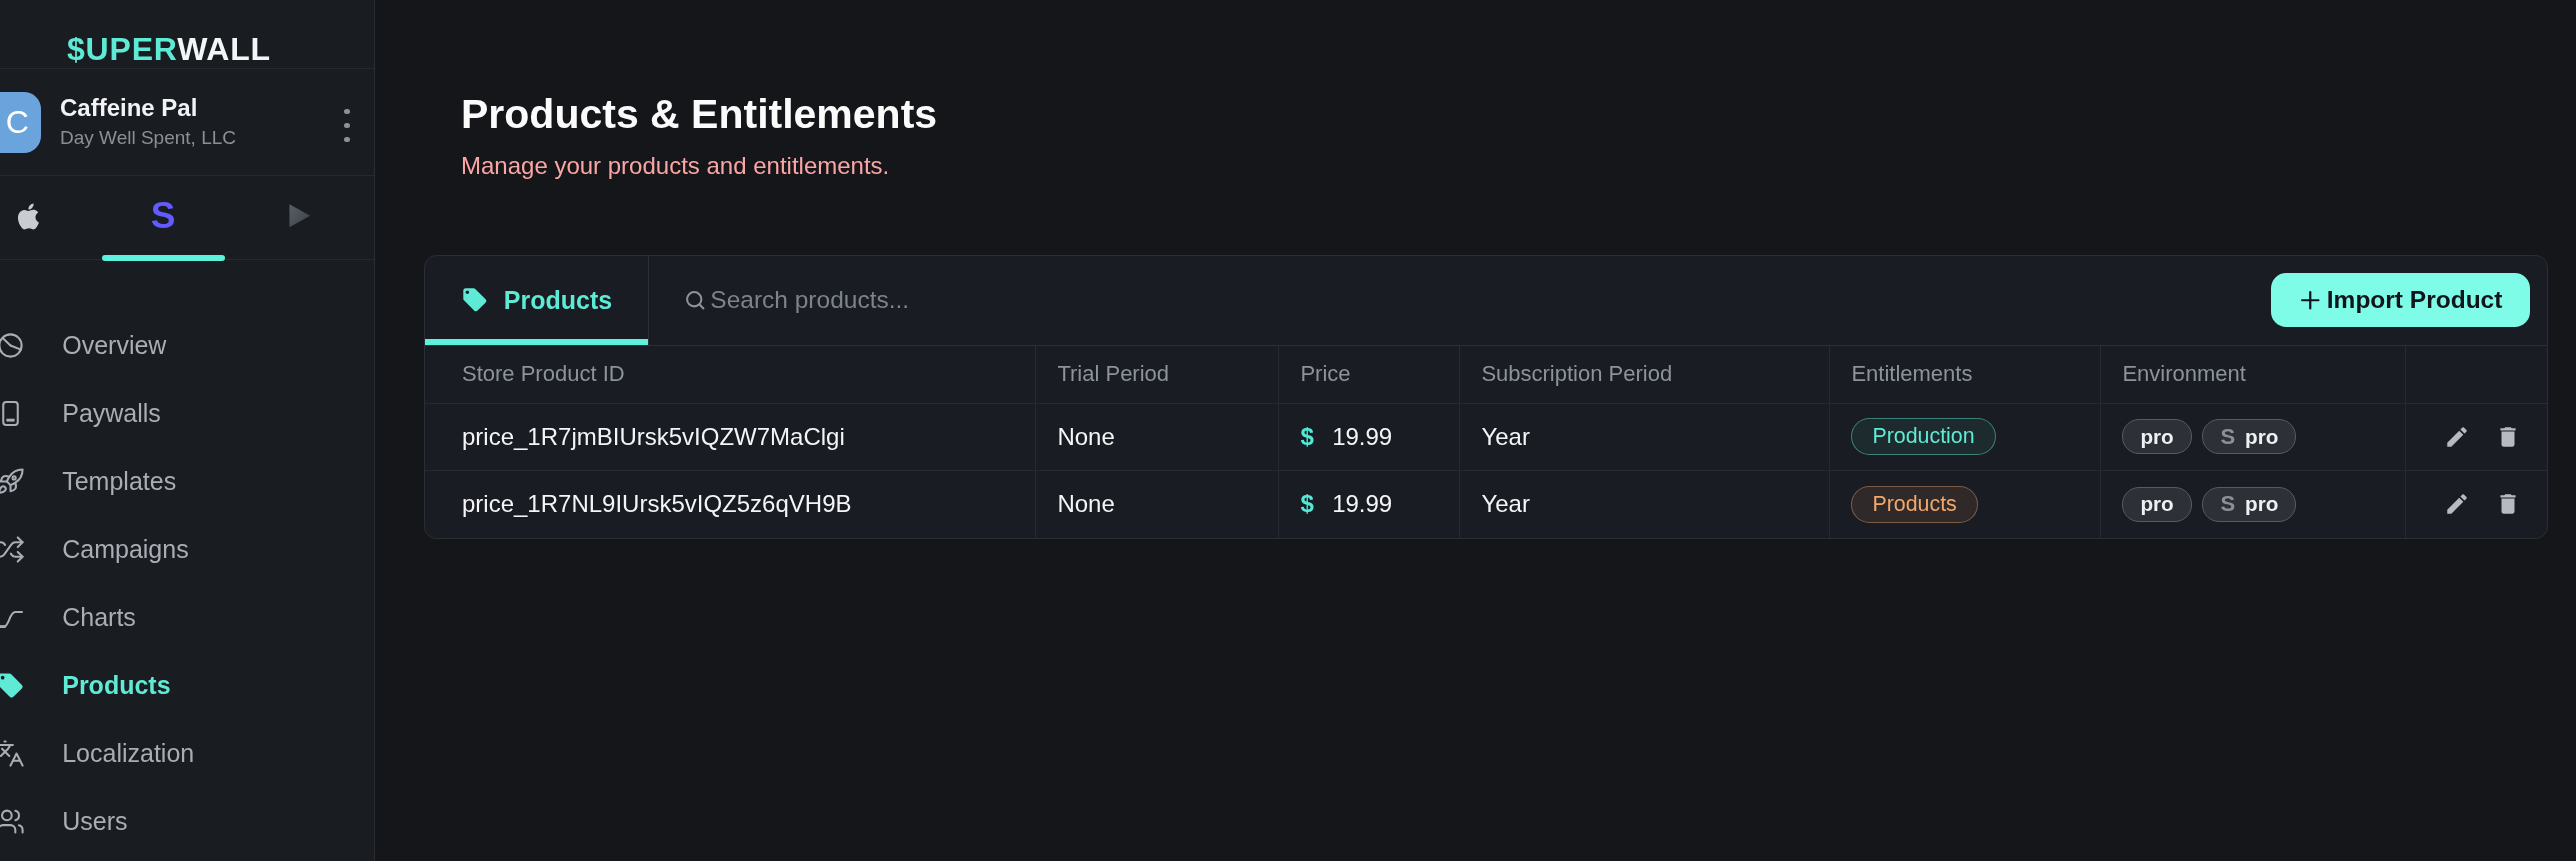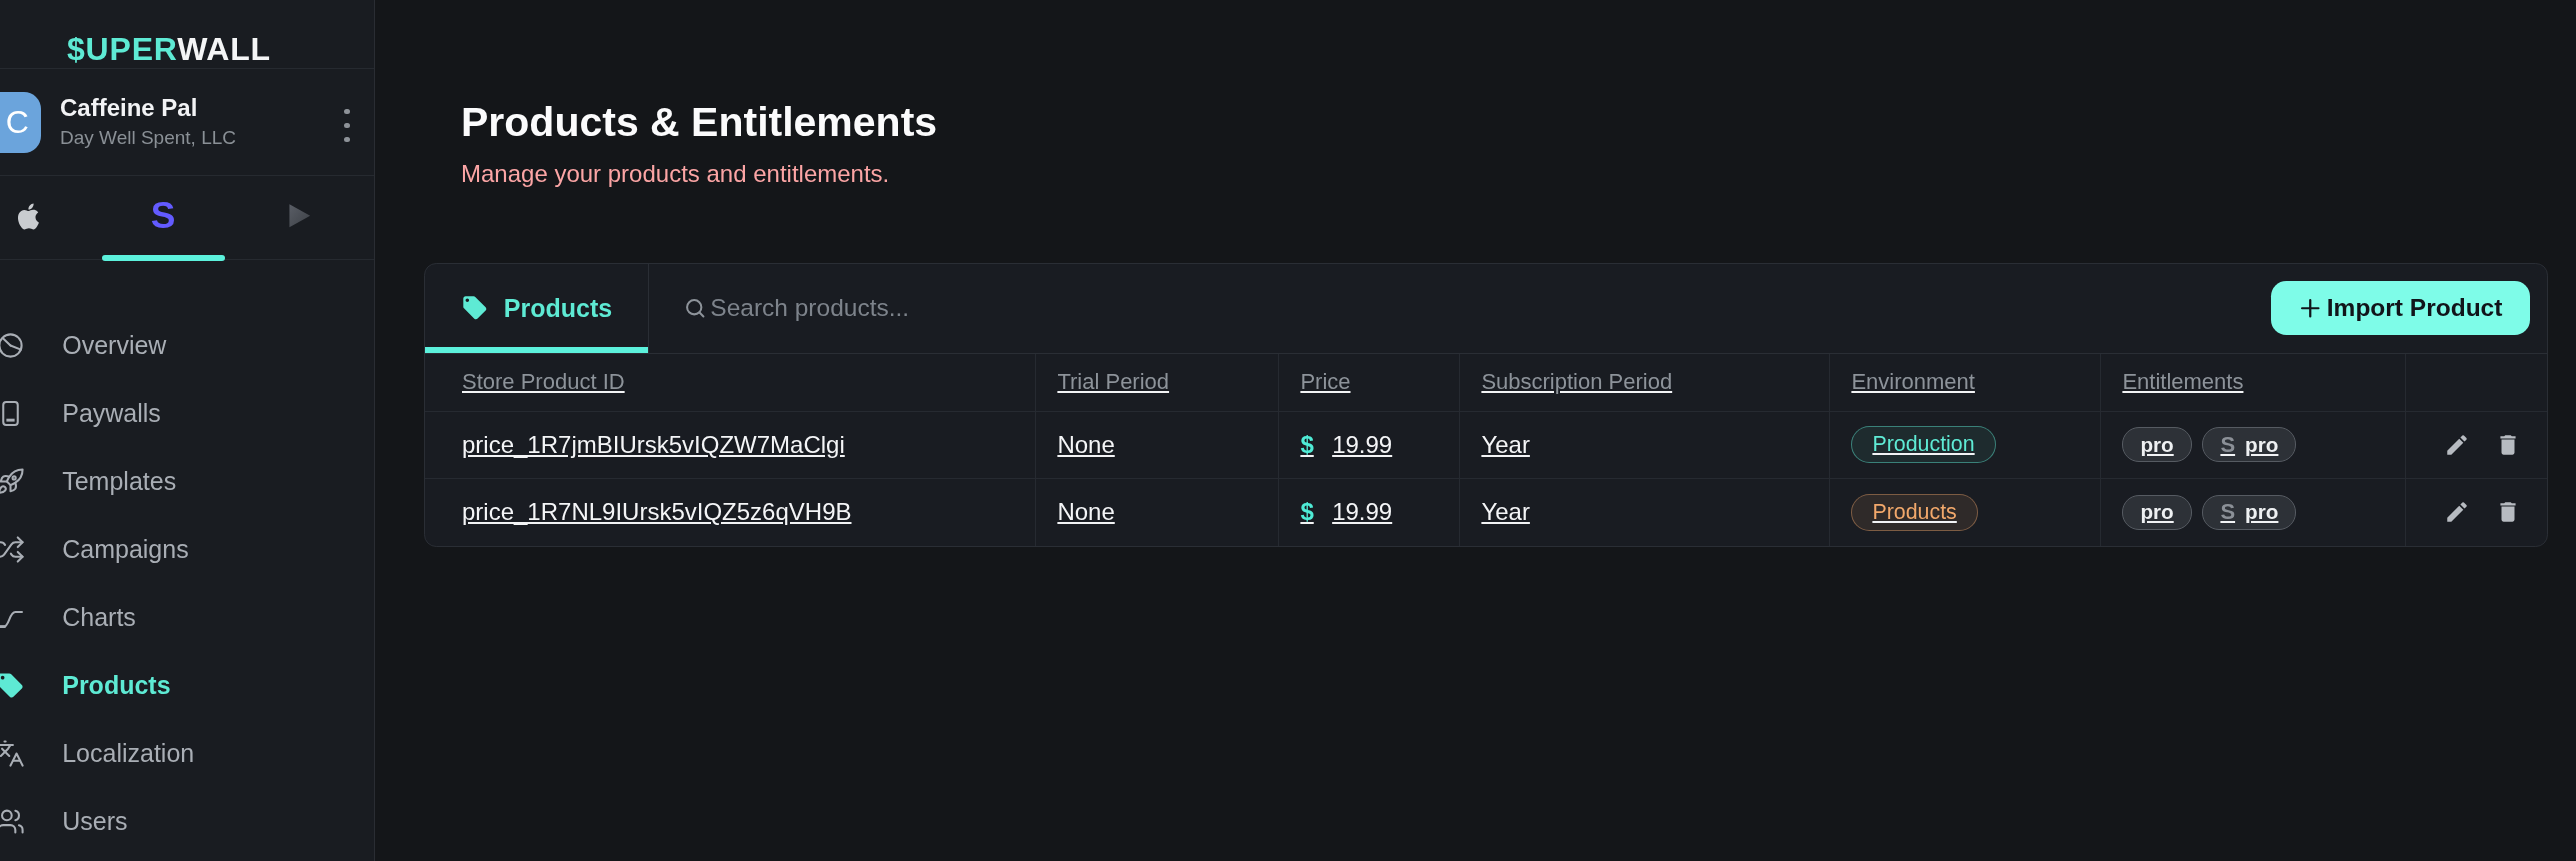--- a/index.html
+++ b/index.html
@@ -69,21 +69,21 @@
     color:#a9aeb5; font-size:25px;
   }
   .nav-item .nico{
     width:29px; height:29px; margin-left:-3.8px; flex:none;
     display:flex; align-items:center; justify-content:center;
   }
   .nav-item .nlabel{ margin-left:37px; }
   .nav-item.active{ color:#5EEAD4; font-weight:700; }
 
   
-  .main{ flex:1; padding-left:49px;margin-top:8px; }
+  .main{ flex:1; padding-left:49px; }
   .page-title{ margin-top:90px; margin-left:37px; font-size:41px; font-weight:600; color:#fbfbfc; line-height:49px;}
   .page-subtitle{ margin-left:37px; margin-top:10.7px; font-size:24px; color:#fca5a5; line-height:32px;}
 
   .panel{
     margin-top:73px;
     width:2124px;
     background:#191c22;
     border:0.8px solid #2a2e35;
     border-radius:12.2px;
     overflow:hidden;
@@ -114,21 +114,20 @@
     background:#7EFCE8; color:#11141a;
     border:none; border-radius:15.3px; cursor:pointer;
     display:flex; align-items:center; gap:4px;
     font-family:"Liberation Sans", sans-serif;
     font-size:24.5px; font-weight:700;
   }
 
   .grid{
     display:grid;
     grid-template-columns:611px 243px 181px 370px 271px 305px 143px;
-    text-decoration:underline;
   }
   .cell{
     display:flex; align-items:center;
     padding-left:21.4px;
     border-right:0.8px solid #262a31;
     min-height:58px;
   }
   .cell.last{ border-right:none; }
   .cell.first{ padding-left:37px; }
   .hdr .cell{ height:58px; color:#8d939a; font-size:22px; border-bottom:0.8px solid #262a31;}
@@ -354,22 +353,22 @@
       </button>
 
       <div class="tab-underline"></div>
     </div>
 
     <div class="grid hdr">
       <div class="cell first">Store Product ID</div>
       <div class="cell">Trial Period</div>
       <div class="cell">Price</div>
       <div class="cell">Subscription Period</div>
+      <div class="cell">Entitlements</div>
       <div class="cell">Environment</div>
-      <div class="cell">Entitlements</div>
       <div class="cell last"></div>
     </div>
 
     <div class="grid row bordered">
       <div class="cell first">price_1R7jmBIUrsk5vIQZW7MaClgi</div>
       <div class="cell">None</div>
       <div class="cell price-cell">
         <span class="dollar">$</span>
         <span>19.99</span>
       </div>

